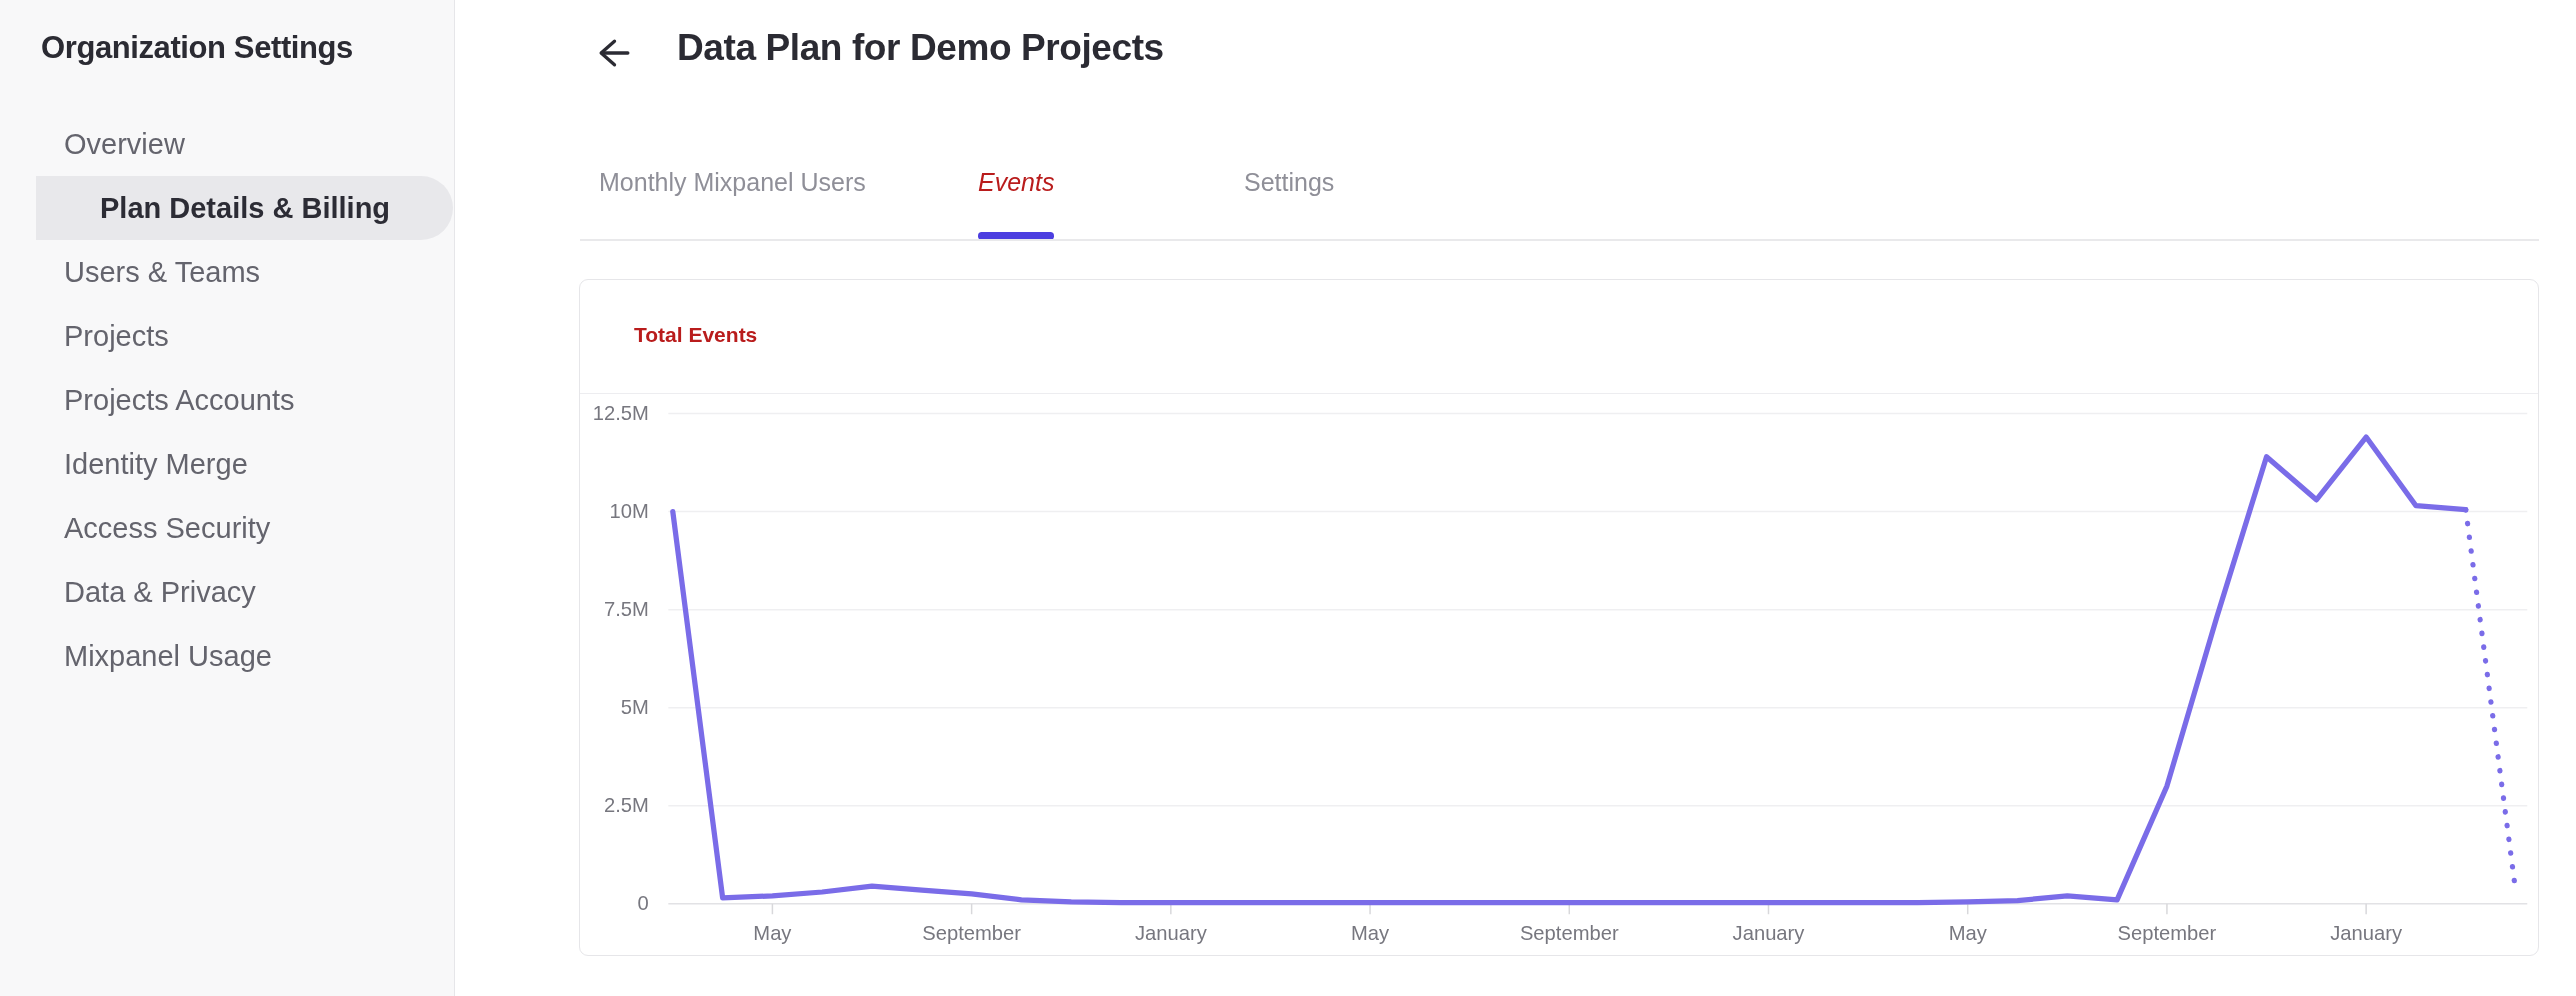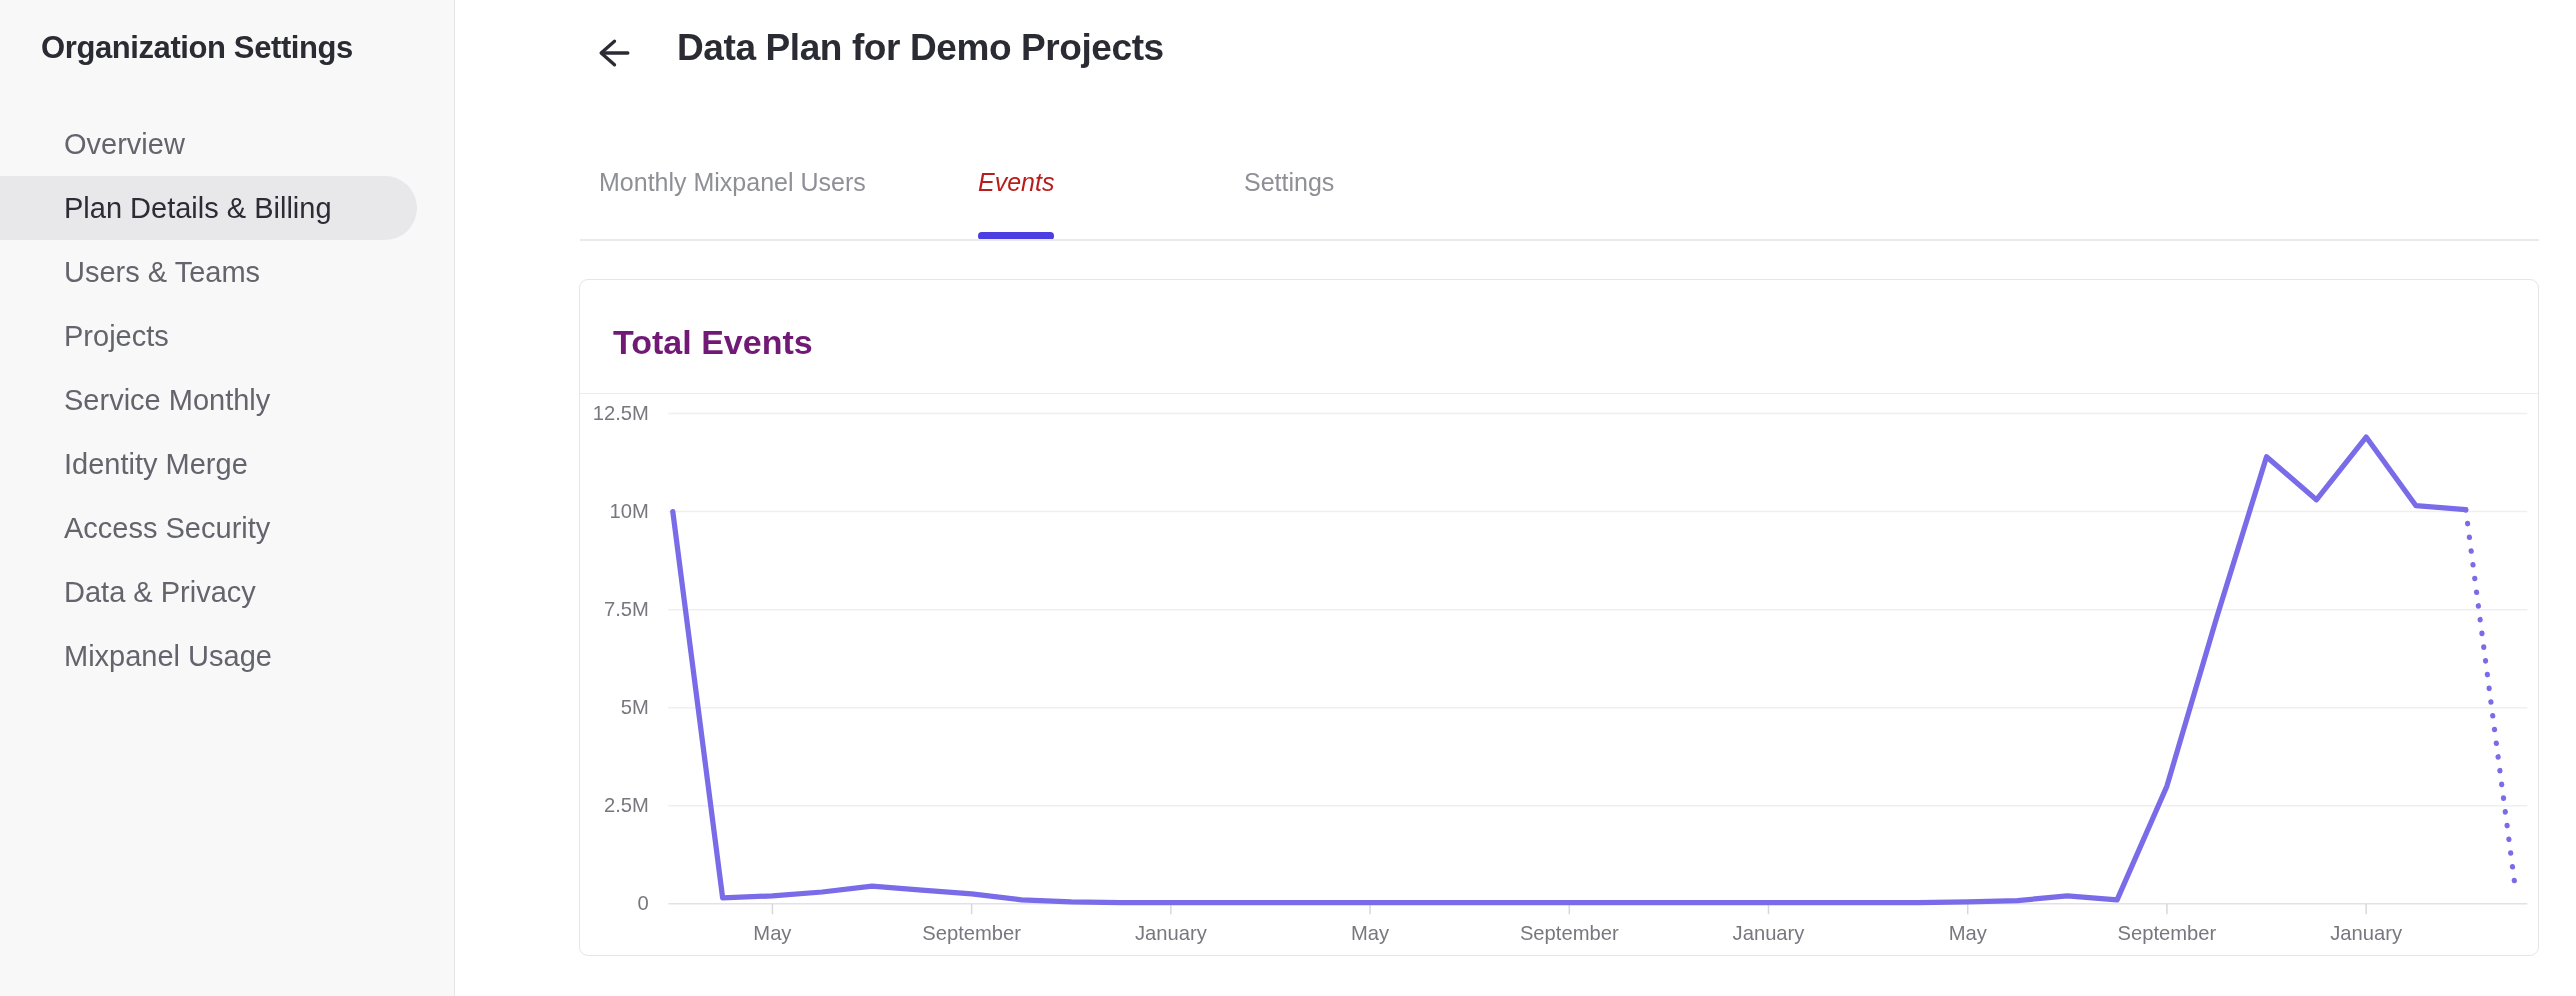--- a/index.html
+++ b/index.html
@@ -22,21 +22,21 @@
     font-size: 31px; font-weight: bold; letter-spacing: -0.4px; color: #2b2b33;
   }
   .nav { position: absolute; left: 0; top: 112px; width: 455px; }
   .nav-item {
     position: relative; height: 64px; display: flex; align-items: center;
     padding-left: 64px; font-size: 29px; color: #64646d; cursor: pointer;
     width: 417px;
   }
   .nav-item.active {
     background: #e8e8eb; border-radius: 0 32px 32px 0;
-    color: #2c2c35; font-weight: normal;
+    color: #2c2c35; font-weight: bold; margin-left: 36px;
   }
 
   
   .back-btn {
     position: absolute; left: 593px; top: 33px; width: 40px; height: 40px;
     background: none; border: none; cursor: pointer; padding: 0;
   }
   .page-title {
     position: absolute; left: 677px; top: 27px;
     font-size: 37px; font-weight: bold; letter-spacing: -0.4px; color: #2b2b33;
@@ -60,39 +60,39 @@
   
   .card {
     position: absolute; left: 579px; top: 279px; width: 1960px; height: 677px;
     background: #fff; border: 1.5px solid #e6e6e9; border-radius: 9px;
   }
   .card-header {
     position: absolute; left: 0; top: 0; width: 100%; height: 114px;
     border-bottom: 1.5px solid #ededf0;
   }
   .card-title {
-    position: absolute; left: 33px; top: 43px;
-    font-size: 34px; font-weight: bold; color: #701a75;
+    position: absolute; left: 54px; top: 43px;
+    font-size: 21px; font-weight: bold; color: #b91c1c;
   }
   .chart-wrap { position: absolute; left: 0; top: 114px; width: 1957px; height: 560px; }
   svg text { font-family: "Liberation Sans", "DejaVu Sans", sans-serif; }
 </style>
 </head>
 <body>
 
 <div id="app">
 
   <aside class="sidebar">
     <div class="sidebar-title">Organization Settings</div>
     <nav class="nav" id="nav">
         <div class="nav-item">Overview</div>
         <div class="nav-item active">Plan Details &amp; Billing</div>
         <div class="nav-item">Users &amp; Teams</div>
         <div class="nav-item">Projects</div>
-        <div class="nav-item">Service Monthly</div>
+        <div class="nav-item">Projects Accounts</div>
         <div class="nav-item">Identity Merge</div>
         <div class="nav-item">Access Security</div>
         <div class="nav-item">Data &amp; Privacy</div>
         <div class="nav-item">Mixpanel Usage</div>
       </nav>
   </aside>
 
   <button class="back-btn" aria-label="Back">
     <span>
       <svg width="40" height="40" viewBox="0 0 54 54" fill="none">

